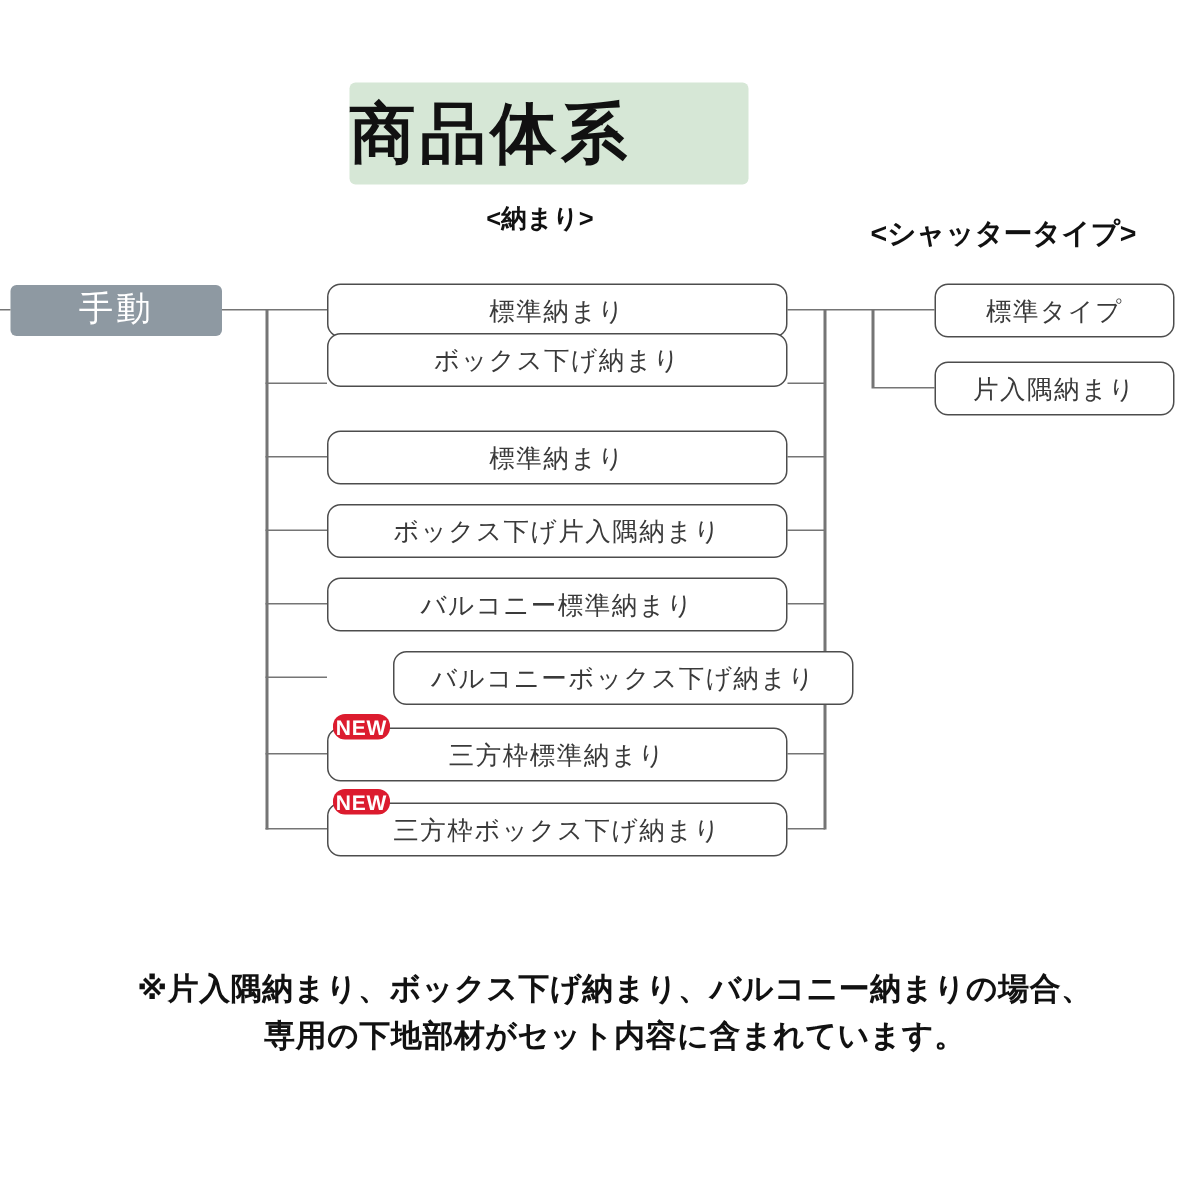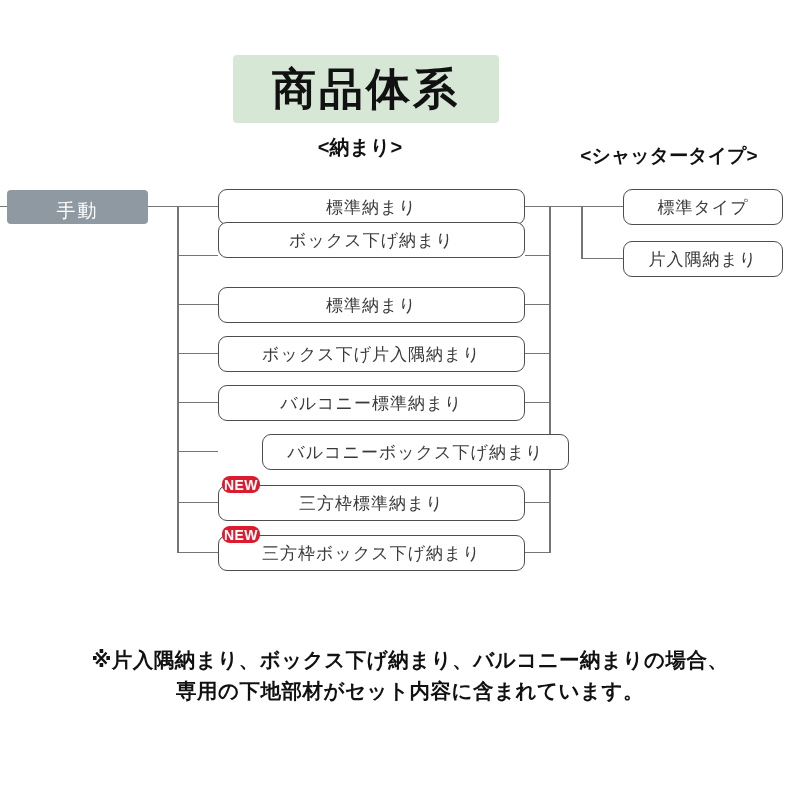--- a/index.html
+++ b/index.html
@@ -6,37 +6,37 @@
   body{
     width:800px;height:800px;position:relative;background:#ffffff;
     font-family:"Liberation Sans","DejaVu Sans",sans-serif;
     color:#1a1a1a;overflow:hidden;
   }
   .abs{position:absolute;}
   
   .title-box{
     left:233px;top:55px;width:266px;height:68px;
     background:#d6e7d6;border-radius:4px;
-    display:flex;align-items:center;justify-content:center;
+    display:flex;align-items:center;justify-content:flex-start;
   }
   .title-text{
     font-size:44px;font-weight:bold;color:#111;letter-spacing:3px;
   }
   
   .section-label{
     font-weight:bold;color:#111;text-align:center;white-space:nowrap;
   }
-  .nakamari-label{left:260px;top:134px;width:200px;font-size:20px;}
+  .nakamari-label{left:260px;top:134px;width:200px;font-size:17px;}
   .shutter-label{left:559px;top:143px;width:220px;font-size:19px;}
   
   .root-node{
     left:7px;top:190px;width:141px;height:34px;
     background:#8e99a2;border-radius:4px;
-    display:flex;align-items:flex-end;justify-content:center;
-    color:#ffffff;font-size:19px;letter-spacing:2px;
+    display:flex;align-items:flex-start;justify-content:center;
+    color:#ffffff;font-size:23px;letter-spacing:2px;
   }
   
   .flow-box{
     background:#ffffff;border:1.5px solid #4d4d4d;border-radius:9px;
     display:flex;align-items:center;justify-content:center;
     font-size:17px;color:#3a3a3a;letter-spacing:1px;box-sizing:border-box;
   }
   .nakamari-box{left:218px;width:307px;height:36px;}
   .shutter-box{left:623px;width:160px;height:36px;}
   

